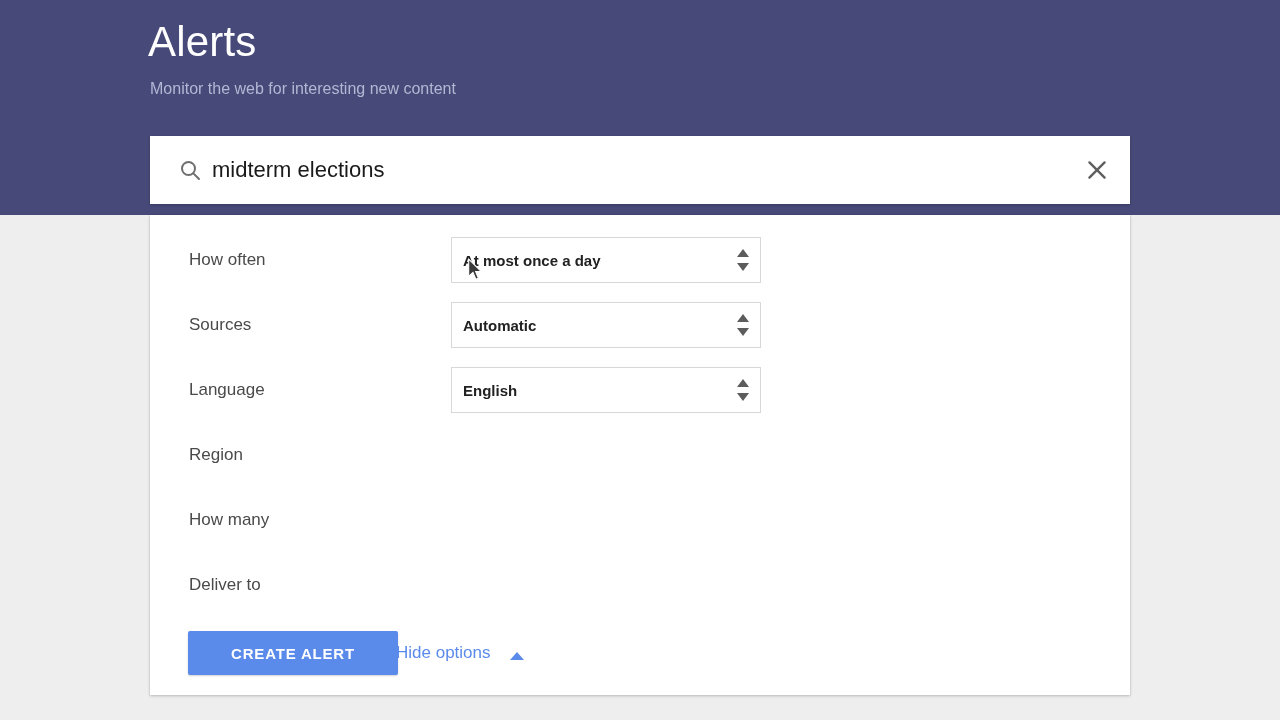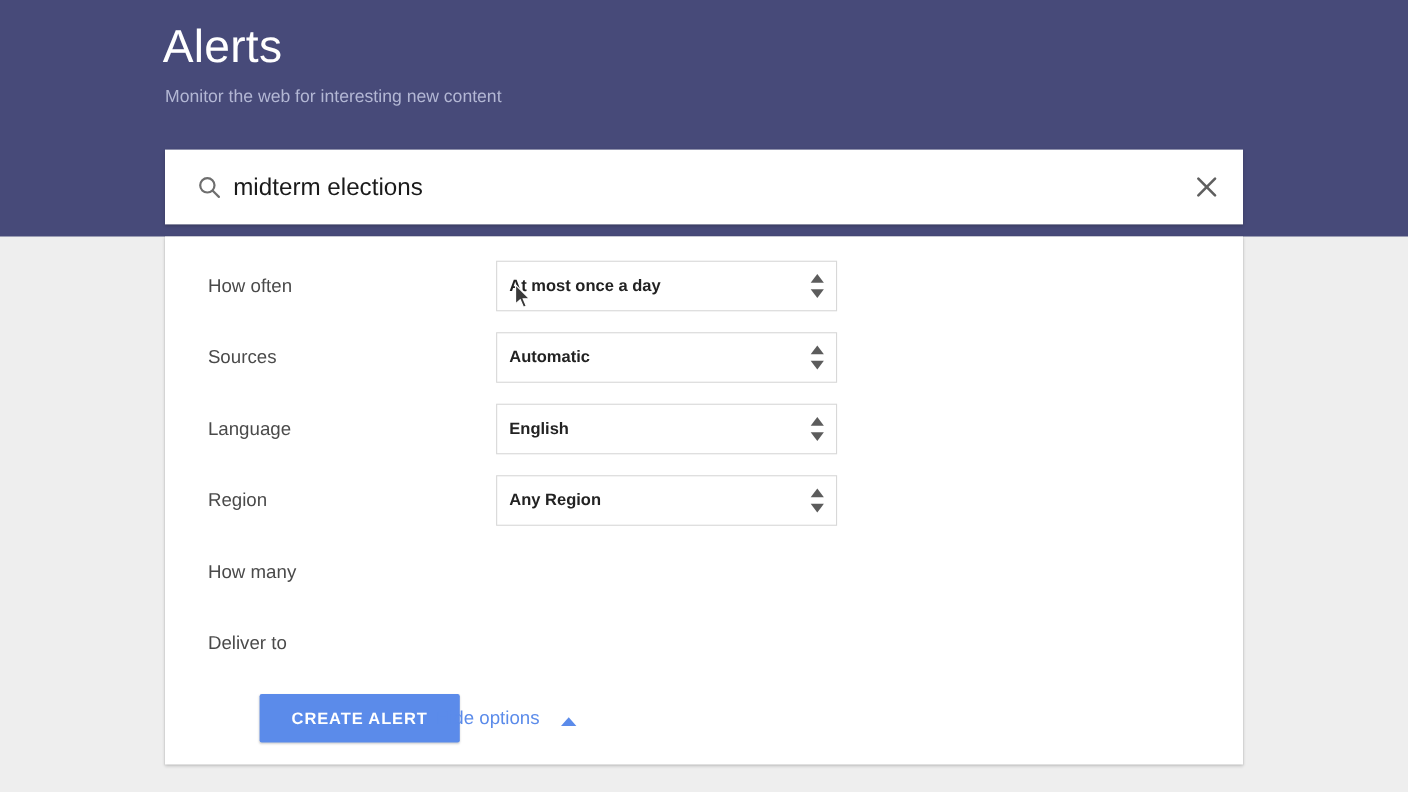--- a/index.html
+++ b/index.html
@@ -164,33 +164,32 @@
   .stepper .tri-down {
     bottom: 0;
     border-top: 8px solid #5c5c5c;
   }
 
   
   #create-alert-button {
     position: absolute;
     left: 38px;
     top: 416px;
-    width: 182px;
+    width: 210px;
     height: 44px;
     background: #5b8bea;
     border: 0;
     border-radius: 2px;
     color: #ffffff;
     font-family: "Liberation Sans", sans-serif;
     font-size: 15px;
     font-weight: bold;
     letter-spacing: 0.8px;
     cursor: pointer;
     box-shadow: 0 1px 2px rgba(0,0,0,0.18);
-    margin-left: 48px;
   }
   #hide-options-link {
     position: absolute;
     left: 246px;
     top: 428px;
     font-size: 17px;
     color: #5b8bea;
     cursor: pointer;
     white-space: nowrap;
   }
@@ -268,27 +267,20 @@
           <div class="row-control">
             <span class="control-value">English</span>
             <span class="stepper">
               <span class="tri tri-up"></span>
               <span class="tri tri-down"></span>
             </span>
           </div>
         </div>
         <div class="form-row" style="top: 217px;">
           <div class="row-label">Region</div>
-          <div class="row-control">
-            <span class="control-value">Any Region</span>
-            <span class="stepper">
-              <span class="tri tri-up"></span>
-              <span class="tri tri-down"></span>
-            </span>
-          </div>
         </div>
         <div class="form-row" style="top: 282px;">
           <div class="row-label">How many</div>
         </div>
         <div class="form-row" style="top: 347px;">
           <div class="row-label">Deliver to</div>
         </div>
       </div>
 
     <button id="create-alert-button">CREATE ALERT</button>

